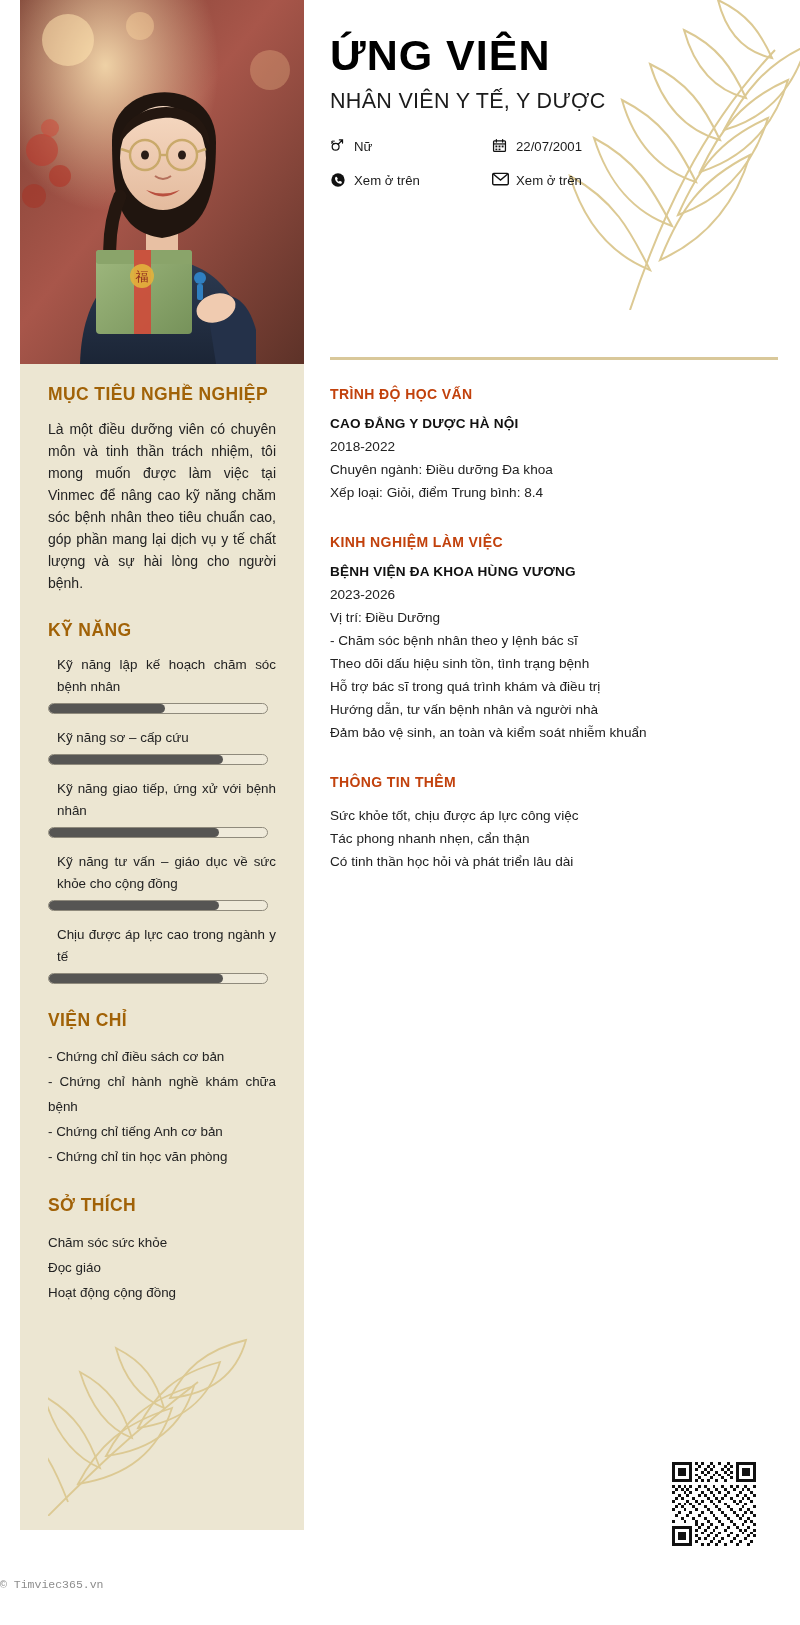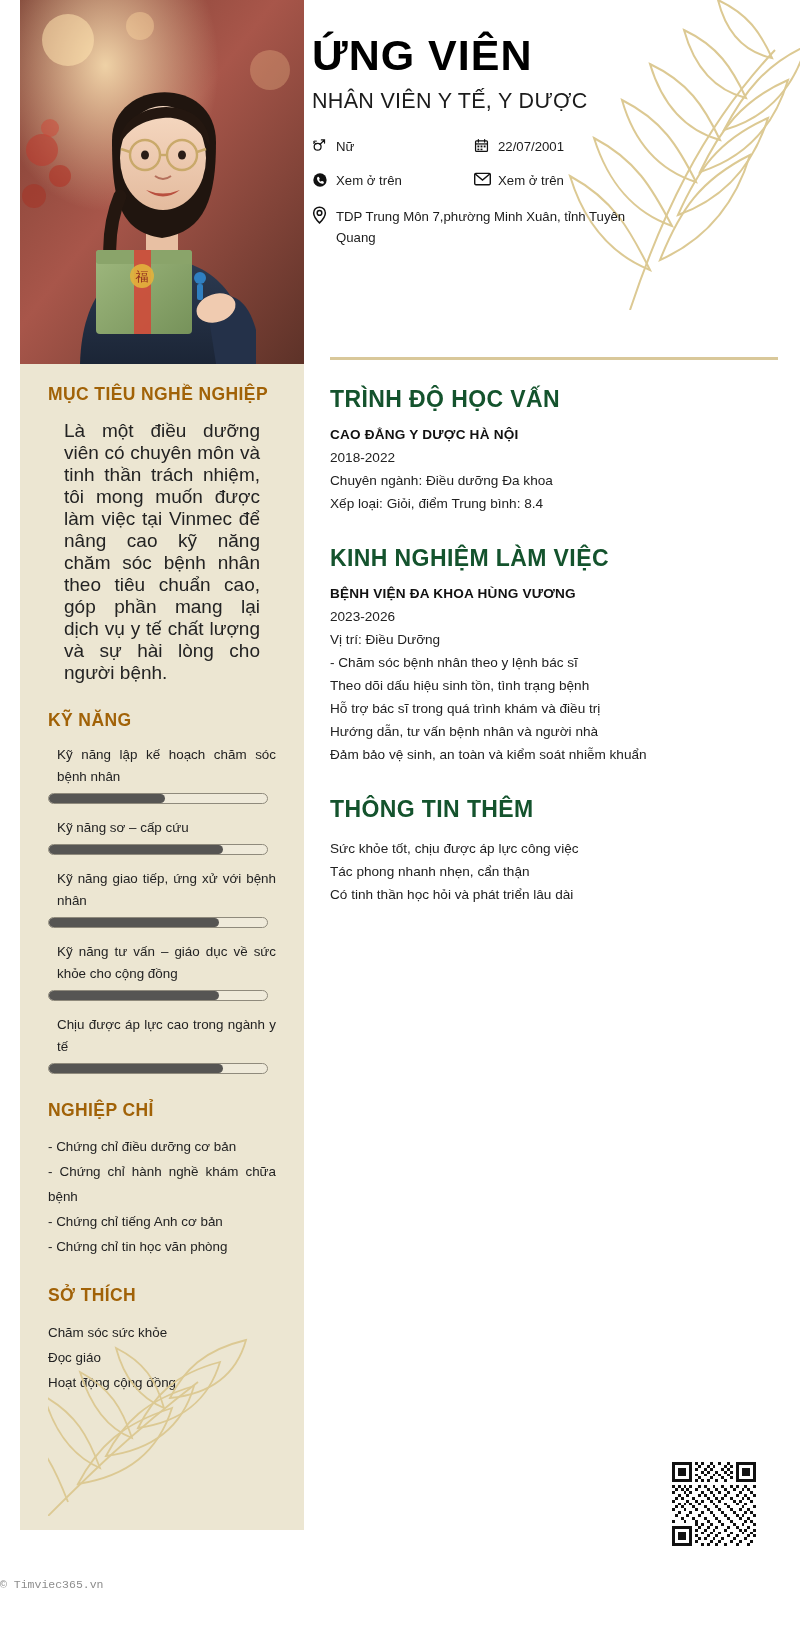--- a/index.html
+++ b/index.html
@@ -24,39 +24,39 @@
   }
   .photo-canvas{position:absolute;inset:0;}
   .left-body{position:absolute;left:28px;top:384px;width:228px;}
 
   .side-h{
     font-size:17.5px;font-weight:bold;letter-spacing:.4px;color:#a16207;
     margin:0 0 14px 0;line-height:1.15;
   }
   .gap-top{margin-top:26px;}
   .para{
-    font-size:19px;line-height:22px;color:#232323;text-align:justify;margin:16px;
+    font-size:14px;line-height:22px;color:#232323;text-align:justify;margin:0;
   }
   .skill-label{
     font-size:13.4px;line-height:22px;color:#232323;text-align:justify;margin:0 0 5px 9px;
   }
   .bar{
     position:relative;width:220px;height:11px;border-radius:6px;
     border:1px solid #8f8a7c;background:#efeada;margin:0 0 13px 0;box-sizing:border-box;
   }
   .bar > i{
     display:block;height:100%;background:#565553;border-radius:6px;
   }
   .bullet{
     font-size:13.4px;line-height:25px;color:#232323;margin:0;text-align:justify;
   }
   .bullet.nojust{text-align:left;}
 
   
-  .right-col{position:absolute;left:312px;top:0;width:450px;}
+  .right-col{position:absolute;left:330px;top:0;width:450px;}
   .name{
     font-size:43px;font-weight:bold;letter-spacing:1px;line-height:1;
     margin:34px 0 0 0;color:#000;
   }
   .role{
     font-size:21.5px;font-weight:400;letter-spacing:.3px;margin:12px 0 0 0;color:#1b1b1b;
   }
   .contact-grid{margin-top:24px;}
   .c-row{display:flex;align-items:flex-start;margin-bottom:17px;gap:32px;}
   .c-item{display:flex;align-items:flex-start;font-size:13.2px;color:#1b1b1b;line-height:17px;}
@@ -65,21 +65,21 @@
   .c-item.addr{max-width:330px;}
   .c-item.addr .tx{line-height:21px;}
   .w-col1{width:130px;}
 
   .divider{
     position:absolute;left:330px;top:357px;width:448px;height:3px;background:#d9c89a;
   }
 
   .r-body{position:absolute;left:330px;top:386px;width:450px;}
   .r-h{
-    font-size:23px;font-weight:bold;letter-spacing:.4px;color:#14532d;margin:0 0 14px 0;
+    font-size:14px;font-weight:bold;letter-spacing:.4px;color:#c2410c;margin:0 0 14px 0;
   }
   .r-sub{font-size:13.6px;font-weight:bold;color:#111;margin:8px 0 4px 0;letter-spacing:.2px;}
   .r-line{font-size:13.6px;line-height:23px;color:#222;margin:0;}
   .blk{margin-bottom:30px;}
 
   
   .decor{position:absolute;pointer-events:none;}
   .decor-tr{right:-10px;top:-20px;}
 
   
@@ -214,22 +214,22 @@
       <p class="skill-label">Kỹ năng tư vấn – giáo dục về sức khỏe cho cộng đồng</p>
       <div class="bar">
           <i style="width:78%"></i>
         </div>
 
       <p class="skill-label">Chịu được áp lực cao trong ngành y tế</p>
       <div class="bar">
           <i style="width:80%"></i>
         </div>
 
-      <h2 class="side-h gap-top">NGHIỆP CHỈ</h2>
-      <p class="bullet nojust">- Chứng chỉ điều dưỡng cơ bản</p>
+      <h2 class="side-h gap-top">VIỆN CHỈ</h2>
+      <p class="bullet nojust">- Chứng chỉ điều sách cơ bản</p>
       <p class="bullet">- Chứng chỉ hành nghề khám chữa bệnh</p>
       <p class="bullet nojust">- Chứng chỉ tiếng Anh cơ bản</p>
       <p class="bullet nojust">- Chứng chỉ tin học văn phòng</p>
 
       <h2 class="side-h gap-top">SỞ THÍCH</h2>
       <p class="bullet nojust"> Chăm sóc sức khỏe</p>
       <p class="bullet nojust">Đọc giáo</p>
       <p class="bullet nojust">Hoạt động cộng đồng</p>
     </div>
 
@@ -295,31 +295,20 @@
           <span class="ic">
             <svg width="17" height="14" viewBox="0 0 24 18">
                 <rect x="1" y="1" width="22" height="16" rx="1.5" fill="none" stroke="#111" stroke-width="2"></rect>
                 <path d="M1.8 2 L12 10.5 L22.2 2" fill="none" stroke="#111" stroke-width="2"></path>
               </svg>
           </span>
           <span class="tx">Xem ở trên</span>
         </div>
       </div>
 
-      <div class="c-row">
-        <div class="c-item addr">
-          <span class="ic">
-            <svg width="15" height="18" viewBox="0 0 20 24">
-                <path d="M10 1.5 C5.6 1.5 2.2 5 2.2 9.3 C2.2 15 10 22.5 10 22.5 C10 22.5 17.8 15 17.8 9.3 C17.8 5 14.4 1.5 10 1.5Z" fill="none" stroke="#111" stroke-width="2"></path>
-                <circle cx="10" cy="9.2" r="3.1" fill="none" stroke="#111" stroke-width="2"></circle>
-              </svg>
-          </span>
-          <span class="tx">TDP Trung Môn 7,phường Minh Xuân, tỉnh Tuyên Quang</span>
-        </div>
-      </div>
     </div>
   </div>
 
   <div class="divider"></div>
 
   <div class="r-body">
 
     <div class="blk">
       <h2 class="r-h">TRÌNH ĐỘ HỌC VẤN</h2>
       <p class="r-sub">CAO ĐẲNG Y DƯỢC HÀ NỘI</p>

